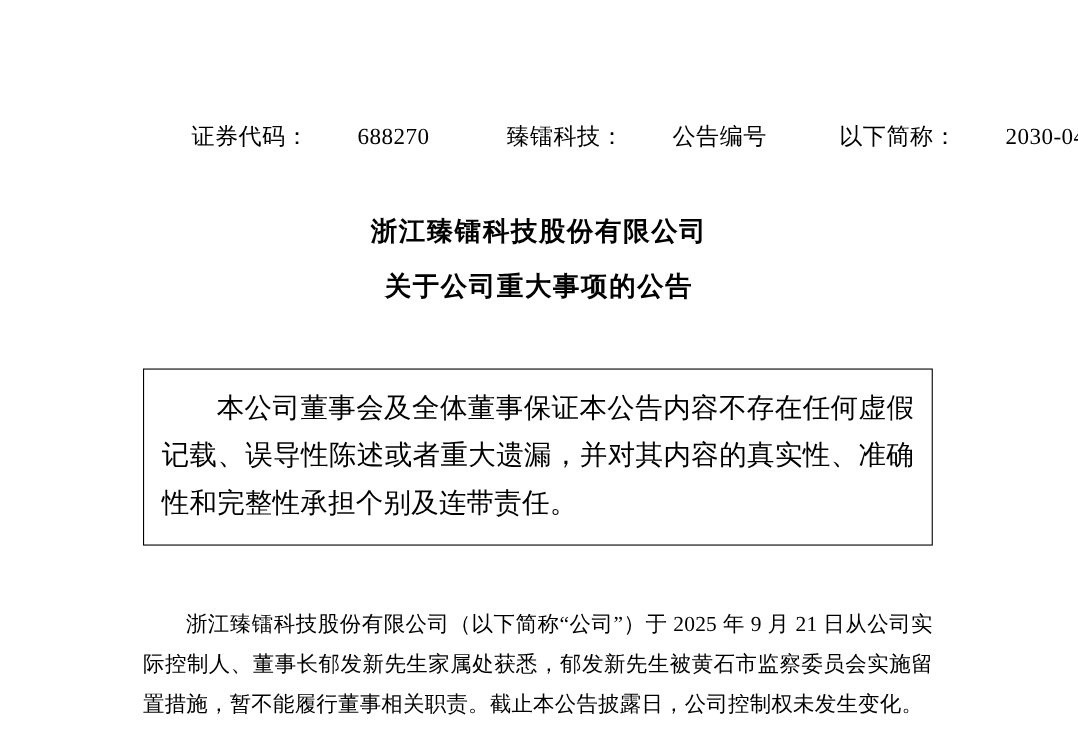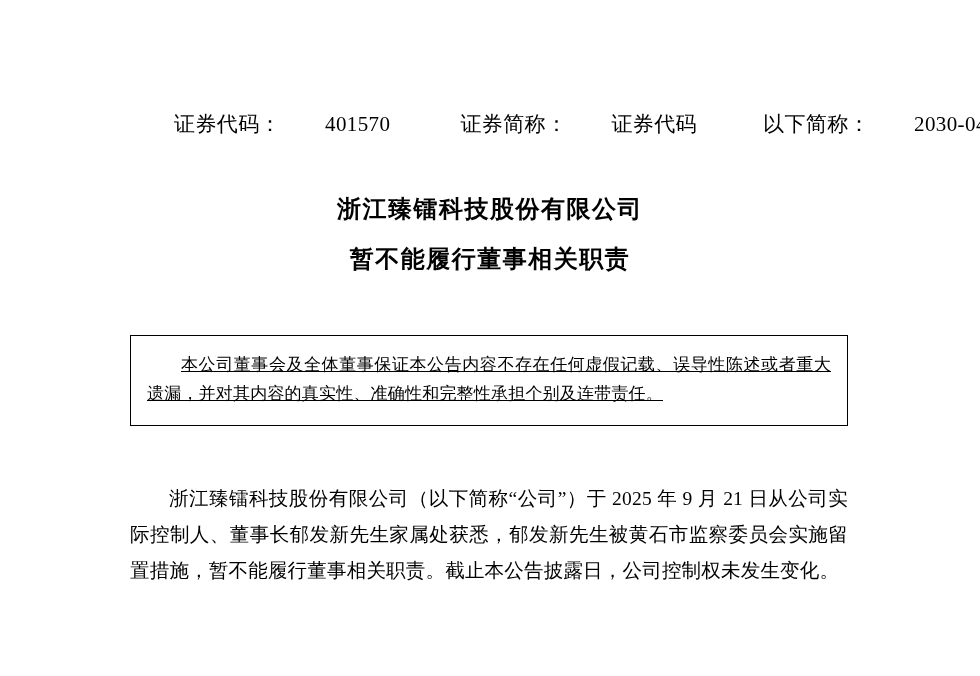--- a/index.html
+++ b/index.html
@@ -43,64 +43,62 @@
   }
   .title-block {
     margin-top: 62px;
     text-align: center;
   }
   .title-line {
     font-size: 24px;
     font-weight: bold;
     letter-spacing: 1.5px;
     line-height: 1.0;
-    font-family: Liberation Mono, monospace;
   }
   .title-line + .title-line {
     margin-top: 26px;
   }
   .notice-box {
     margin-top: 62px;
     border: 1px solid #000000;
     padding: 14px 16px 16px 16px;
     box-sizing: border-box;
     width: 718px;
   }
   .notice-text {
-    font-size: 17px;
+    font-size: 25px;
     line-height: 1.72;
     text-indent: 2em;
     text-align: justify;
     letter-spacing: 0.2px;
-    text-decoration: underline;
   }
   .body-block {
     margin-top: 55px;
     width: 718px;
   }
   .body-par {
     font-size: 19.5px;
     line-height: 1.85;
     text-indent: 2em;
     text-align: justify;
     letter-spacing: 0.2px;
   }
 </style>
 </head>
 <body>
 
 <div class="page">
 
   <div class="header-line">
-    <span class="seg">证券代码：</span><span class="seg">401570</span><span class="gap-wide"></span><span class="seg">证券简称：</span><span class="seg">证券代码</span><span class="gap-mid"></span><span class="seg">以下简称：</span><span class="seg">2030-043</span>
+    <span class="seg">证券代码：</span><span class="seg">688270</span><span class="gap-wide"></span><span class="seg">臻镭科技：</span><span class="seg">公告编号</span><span class="gap-mid"></span><span class="seg">以下简称：</span><span class="seg">2030-043</span>
   </div>
 
   <div class="title-block">
     <div class="title-line">浙江臻镭科技股份有限公司</div>
-    <div class="title-line">暂不能履行董事相关职责</div>
+    <div class="title-line">关于公司重大事项的公告</div>
   </div>
 
   <div class="notice-box">
     <div class="notice-text">本公司董事会及全体董事保证本公告内容不存在任何虚假记载、误导性陈述或者重大遗漏，并对其内容的真实性、准确性和完整性承担个别及连带责任。</div>
   </div>
 
   <div class="body-block">
     <p class="body-par">浙江臻镭科技股份有限公司（以下简称“公司”）于 2025 年 9 月 21 日从公司实际控制人、董事长郁发新先生家属处获悉，郁发新先生被黄石市监察委员会实施留置措施，暂不能履行董事相关职责。截止本公告披露日，公司控制权未发生变化。</p>
   </div>
 

